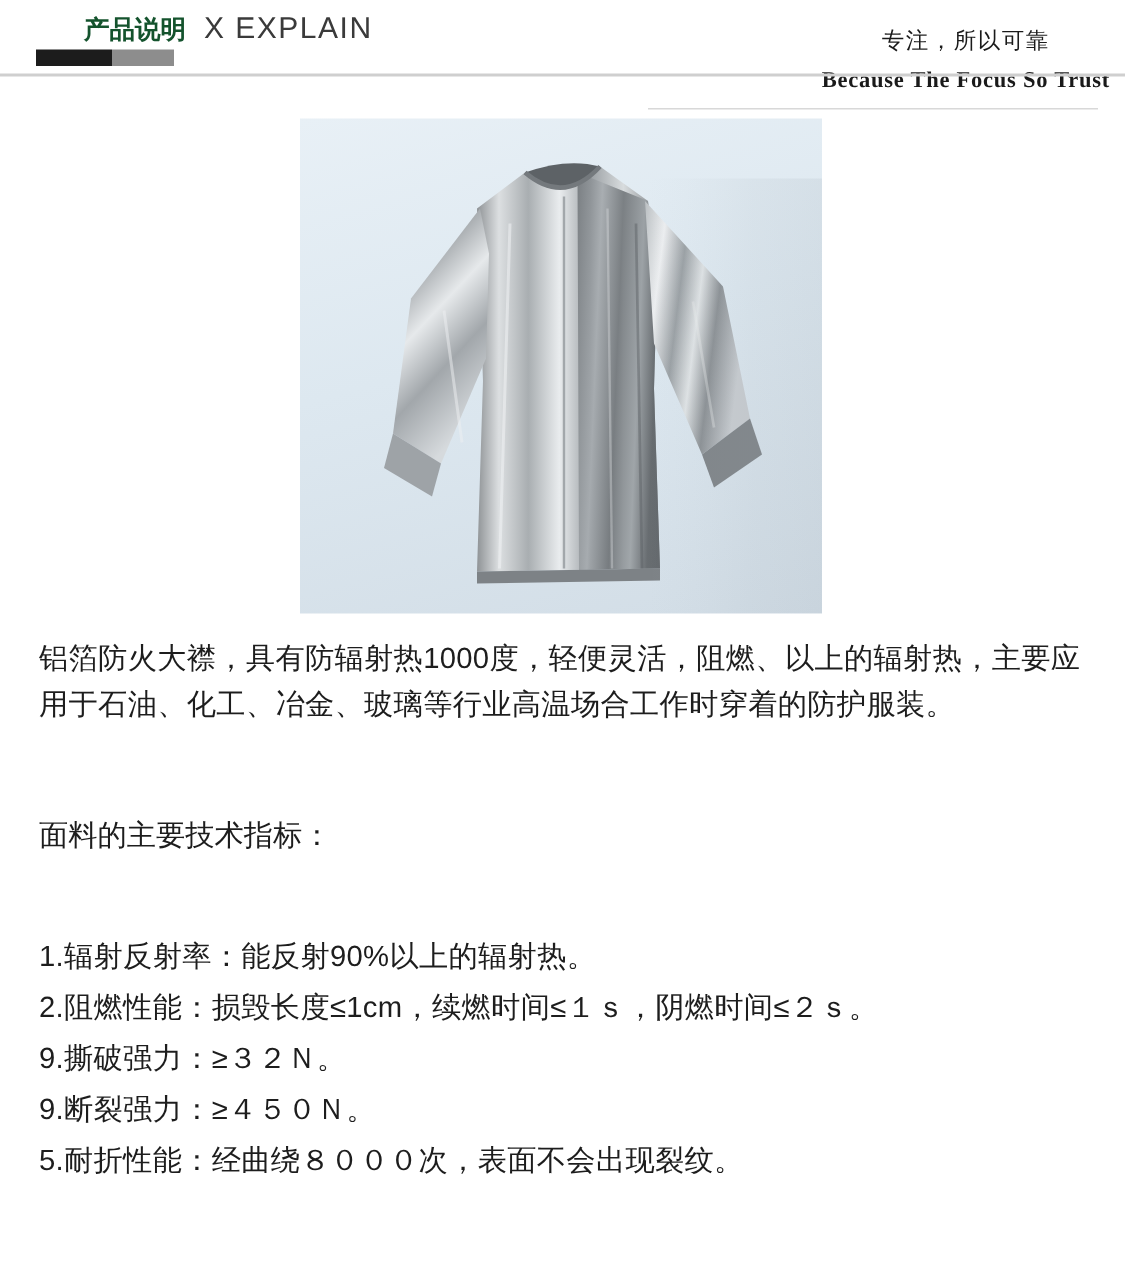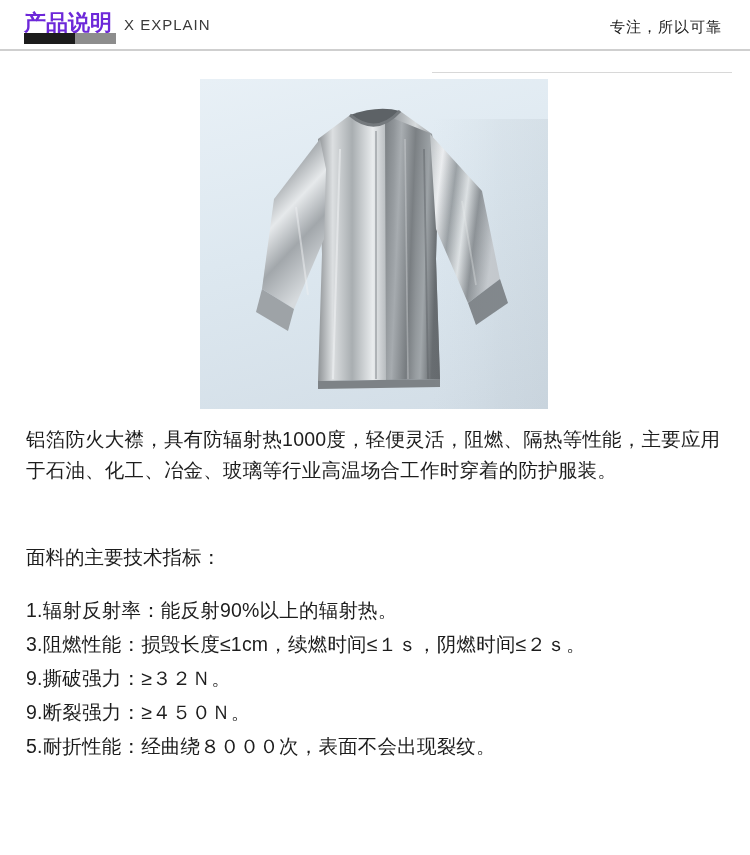--- a/index.html
+++ b/index.html
@@ -23,44 +23,45 @@
     height: 78px;
   }
   .header-left {
     position: absolute;
     left: 24px;
     top: 8px;
     display: flex;
     align-items: baseline;
   }
   .header-title-cn {
-    font-size: 22px;
+    font-size: 17px;
     font-weight: bold;
-    color: #6d28d9;
+    color: #14532d;
     letter-spacing: 0px;
     font-family: "Liberation Sans", sans-serif;
+    margin-left: 32px;
   }
   .header-title-en {
-    font-size: 15px;
+    font-size: 20px;
     color: #3a3a3a;
     margin-left: 12px;
     letter-spacing: 1px;
     font-family: "Liberation Sans", sans-serif;
   }
   .header-bar {
     position: absolute;
     left: 24px;
     top: 33px;
     width: 92px;
     height: 11px;
     background: linear-gradient(to right, #1c1c1c 0%, #1c1c1c 55%, #8d8d8d 55%, #8d8d8d 100%);
   }
   .header-right {
     position: absolute;
-    right: 28px;
+    right: 10px;
     top: 18px;
     text-align: center;
   }
   .header-slogan-cn {
     font-size: 15px;
     color: #1a1a1a;
     letter-spacing: 1px;
     font-family: "Liberation Sans", sans-serif;
   }
   .header-slogan-en {
@@ -119,40 +120,41 @@
     color: #1d1d1d;
     letter-spacing: 0.2px;
   }
   .spec-title {
     font-size: 19.5px;
     line-height: 31px;
     color: #1d1d1d;
     margin-top: 56px;
   }
   .spec-list {
-    margin-top: 20px;
+    margin-top: 48px;
   }
   .spec-item {
     font-size: 19.5px;
     line-height: 34px;
     color: #1d1d1d;
     letter-spacing: 0.2px;
   }
 </style>
 </head>
 <body>
 
 <div class="header">
   <div class="header-left">
     <span class="header-title-cn">产品说明</span>
     <span class="header-title-en">X EXPLAIN</span>
   </div>
   <div class="header-bar"></div>
   <div class="header-right">
     <div class="header-slogan-cn">专注，所以可靠</div>
+    <div class="header-slogan-en">Because The Focus So Trust</div>
   </div>
   <div class="header-rule"></div>
   <div class="header-rule2"></div>
 </div>
 
 <div class="image-wrap">
   <svg class="garment" viewBox="0 0 348 330">
     <defs>
       <linearGradient id="foilA" x1="0" y1="0" x2="1" y2="0">
         <stop offset="0%" stop-color="#8f9396"></stop>
@@ -215,22 +217,22 @@
     <path d="M96 128 L108 216" stroke="#eef0f1" stroke-width="2" opacity="0.5" fill="none"></path>
     <path d="M262 122 L276 206" stroke="#eceeef" stroke-width="1.8" opacity="0.35" fill="none"></path>
 
     <path d="M118 302 L240 300 L240 308 L118 310 Z" fill="#7d8286"></path>
 
     <path d="M232 40 L348 40 L348 330 L232 330 Z" fill="url(#shadowG)" opacity="0.25"></path>
   </svg>
 </div>
 
 <div class="content">
-  <div class="para">铝箔防火大襟，具有防辐射热1000度，轻便灵活，阻燃、隔热等性能，主要应用于石油、化工、冶金、玻璃等行业高温场合工作时穿着的防护服装。</div>
+  <div class="para">铝箔防火大襟，具有防辐射热1000度，轻便灵活，阻燃、以上的辐射热，主要应用于石油、化工、冶金、玻璃等行业高温场合工作时穿着的防护服装。</div>
   <div class="spec-title">面料的主要技术指标：</div>
   <div class="spec-list">
     <div class="spec-item">1.辐射反射率：能反射90%以上的辐射热。</div>
-    <div class="spec-item">3.阻燃性能：损毁长度≤1cm，续燃时间≤１ｓ，阴燃时间≤２ｓ。</div>
+    <div class="spec-item">2.阻燃性能：损毁长度≤1cm，续燃时间≤１ｓ，阴燃时间≤２ｓ。</div>
     <div class="spec-item">9.撕破强力：≥３２Ｎ。</div>
     <div class="spec-item">9.断裂强力：≥４５０Ｎ。</div>
     <div class="spec-item">5.耐折性能：经曲绕８０００次，表面不会出现裂纹。</div>
   </div>
 </div>
 
 </body></html>

